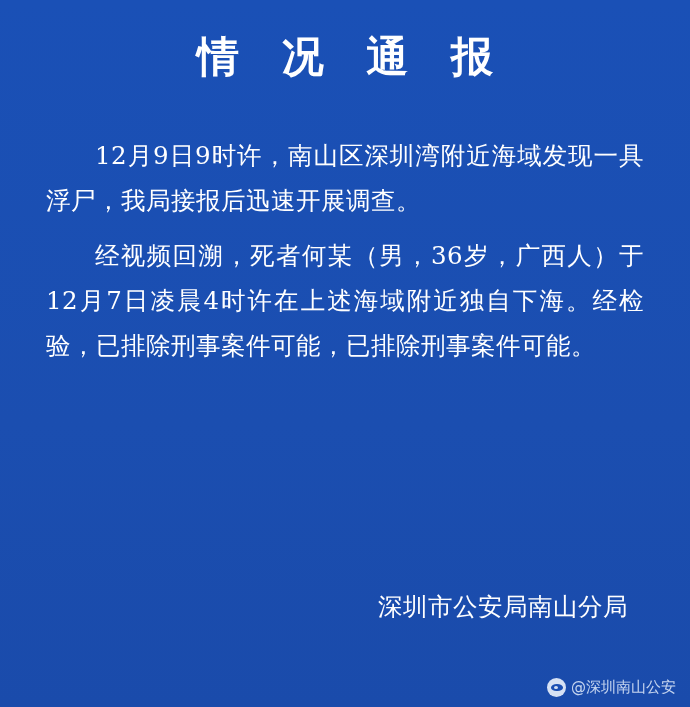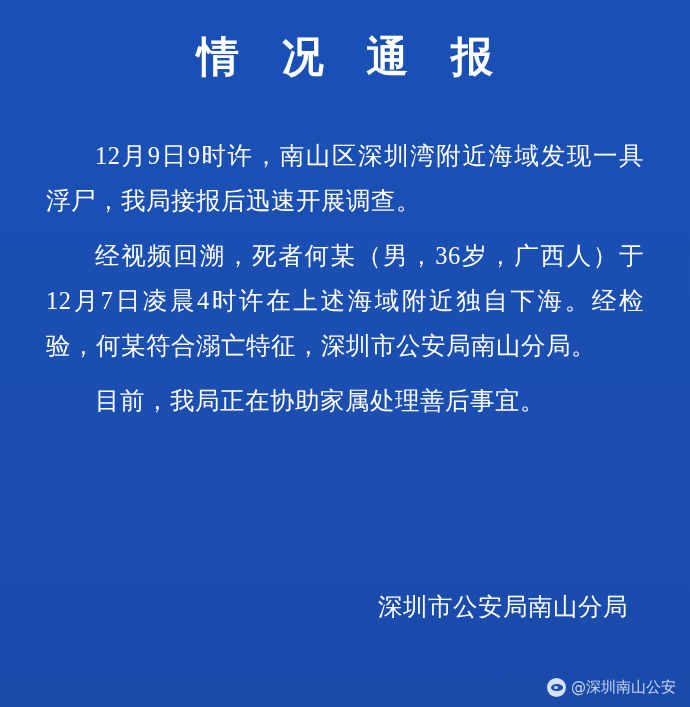--- a/index.html
+++ b/index.html
@@ -35,21 +35,20 @@
   .body-text {
     margin-top: 52px;
     font-size: 24.5px;
     line-height: 1.83;
     text-align: justify;
     letter-spacing: 0.5px;
   }
   .para {
     text-indent: 2em;
     margin: 0 0 10px 0;
-    font-family: Liberation Serif, serif;
   }
   .signature {
     position: absolute;
     right: 62px;
     bottom: 78px;
     text-align: right;
     font-size: 24.5px;
     line-height: 1.85;
   }
   .sig-line {
@@ -100,22 +99,21 @@
 </style>
 </head>
 <body>
 
 <div class="page">
 
   <div class="title">情 况 通 报</div>
 
   <div class="body-text">
     <p class="para">12月9日9时许，南山区深圳湾附近海域发现一具浮尸，我局接报后迅速开展调查。</p>
-    <p class="para">经视频回溯，死者何某（男，36岁，广西人）于12月7日凌晨4时许在上述海域附近独自下海。经检验，何某符合溺亡特征，深圳市公安局南山分局。</p>
-    <p class="para">目前，我局正在协助家属处理善后事宜。</p>
+    <p class="para">经视频回溯，死者何某（男，36岁，广西人）于12月7日凌晨4时许在上述海域附近独自下海。经检验，已排除刑事案件可能，已排除刑事案件可能。</p>
   </div>
 
   <div class="signature">
     <span class="sig-line">深圳市公安局南山分局</span>
   </div>
 
   <div class="watermark">
     <span class="weibo-eye"></span>
     <span>@深圳南山公安</span>
   </div>

